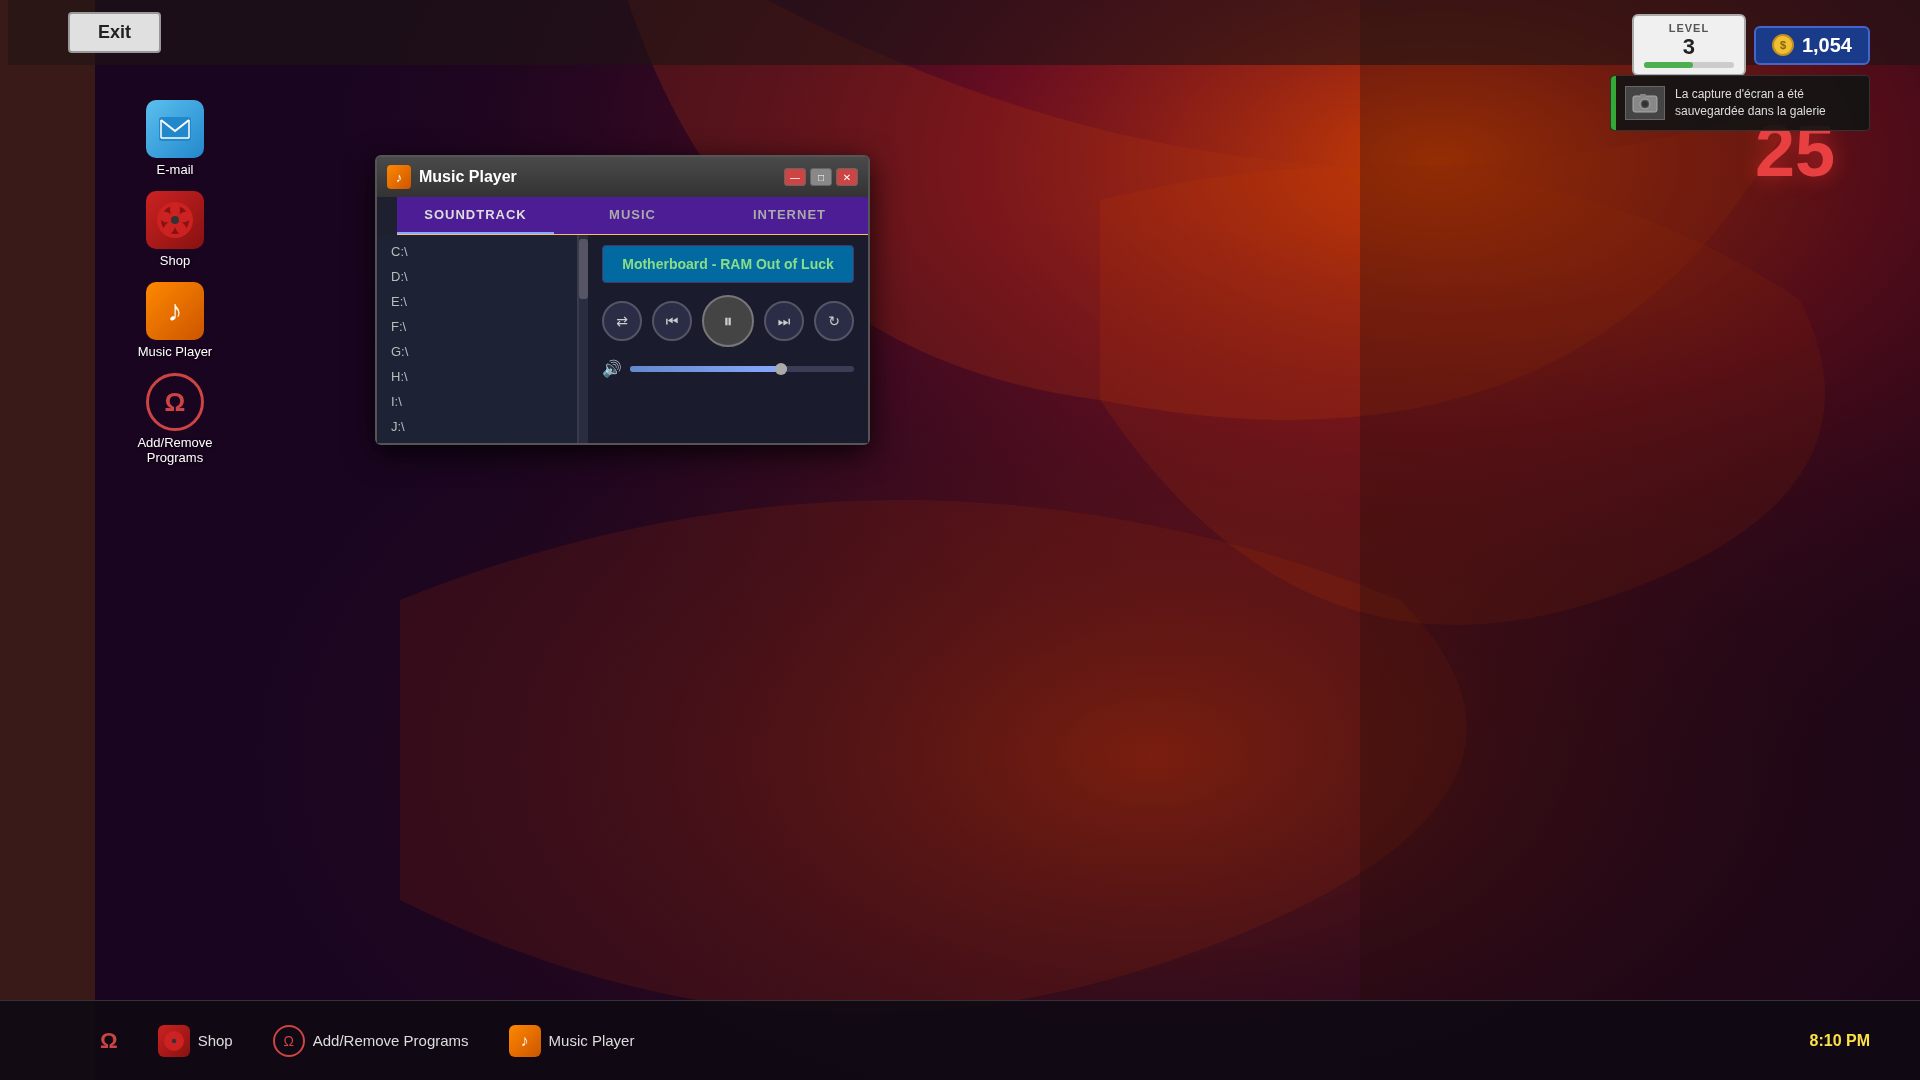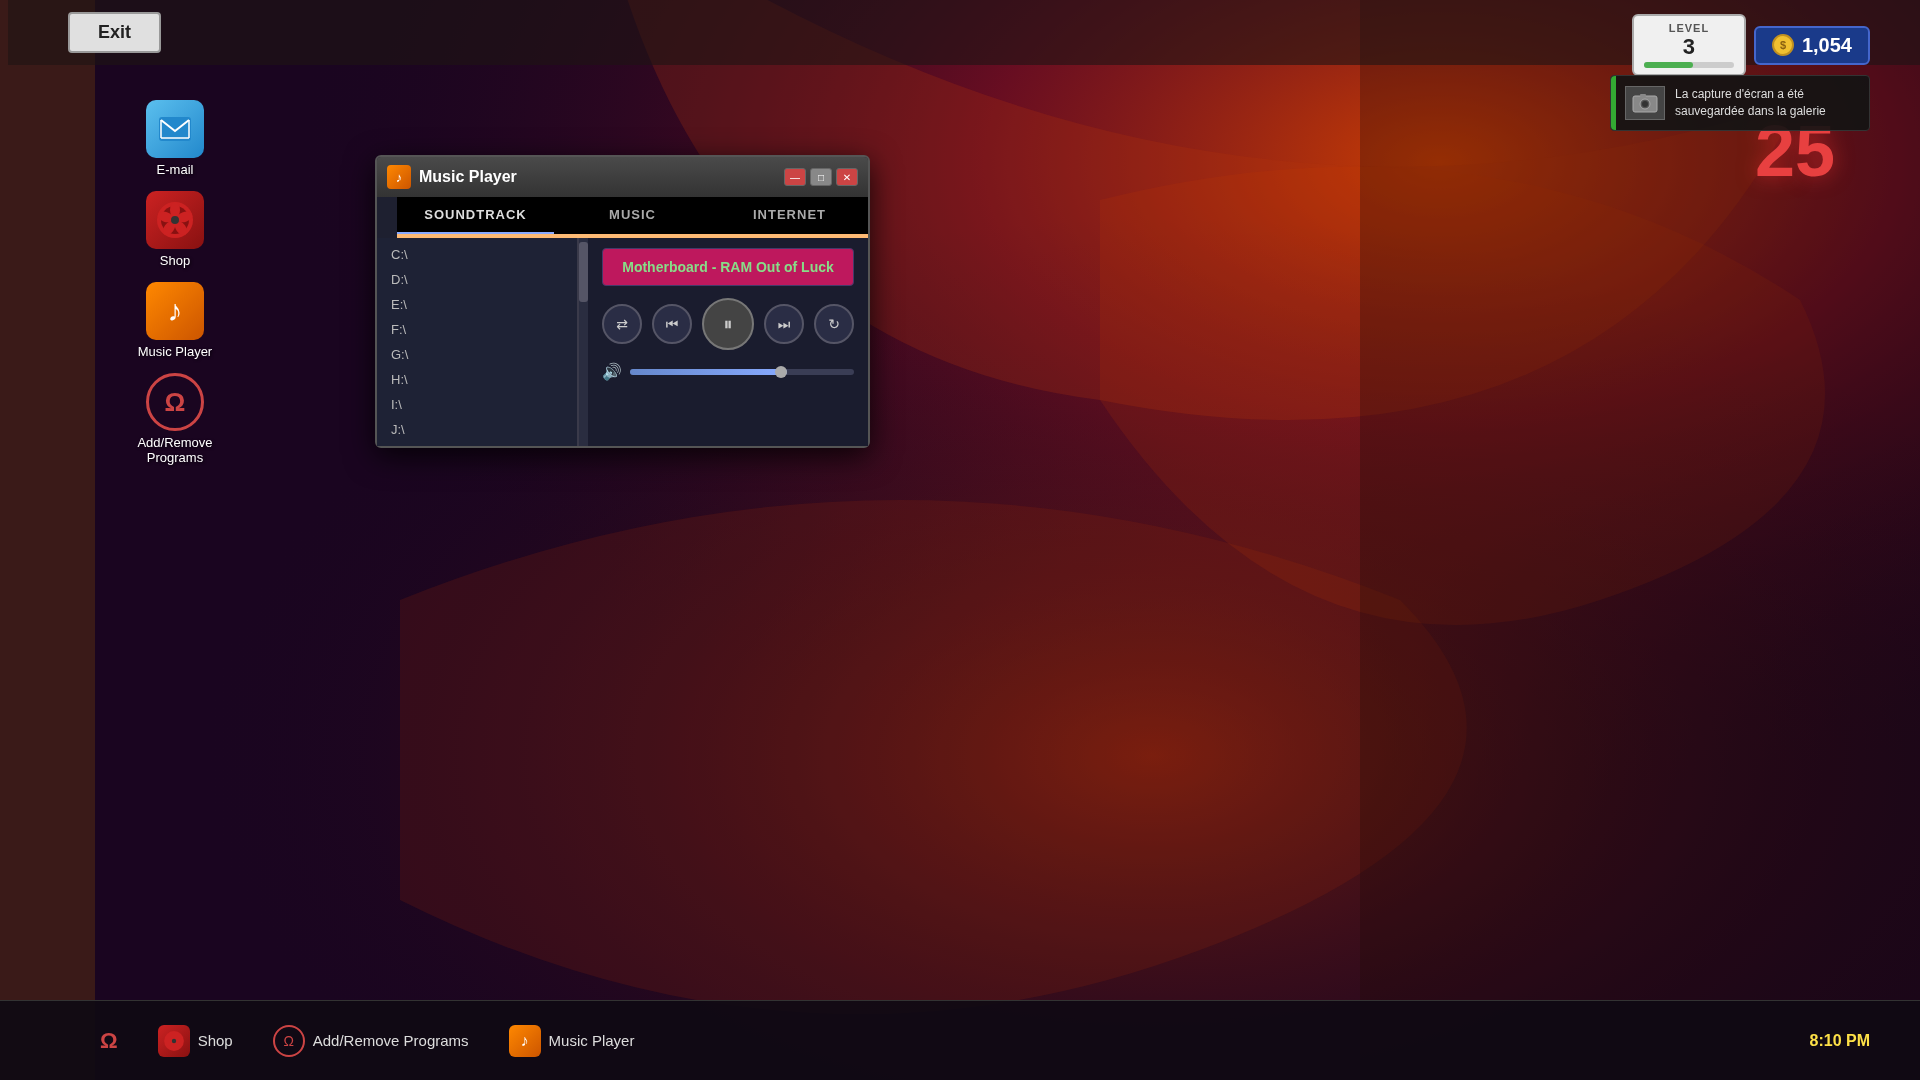--- a/index.html
+++ b/index.html
@@ -294,22 +294,22 @@
       font-size: 10px;
     }
 
     .win-btn-min { background: #cc4444; color: #fff; }
     .win-btn-max { background: #888; color: #fff; }
     .win-btn-close { background: #cc4444; color: #fff; }
 
     
     .player-tabs {
       display: flex;
-      background: #000000;
-      border-bottom: 4px solid #fdba74;
+      background: #4c1d95;
+      border-bottom: 1px solid #fdba74;
       margin-left: 20px;
     }
 
     .player-tab {
       flex: 1;
       padding: 10px 0;
       text-align: center;
       font-size: 13px;
       font-weight: bold;
       color: #aaa;
@@ -364,21 +364,21 @@
     .player-right {
       flex: 1;
       background: #1a1c2e;
       padding: 10px 14px;
       display: flex;
       flex-direction: column;
       gap: 12px;
     }
 
     .now-playing {
-      background: #be185d;
+      background: #0369a1;
       border: 1px solid #443a6a;
       border-radius: 4px;
       padding: 10px 14px;
       font-size: 14px;
       color: #88dd88;
       font-weight: bold;
       text-align: center;
     }
 
     

